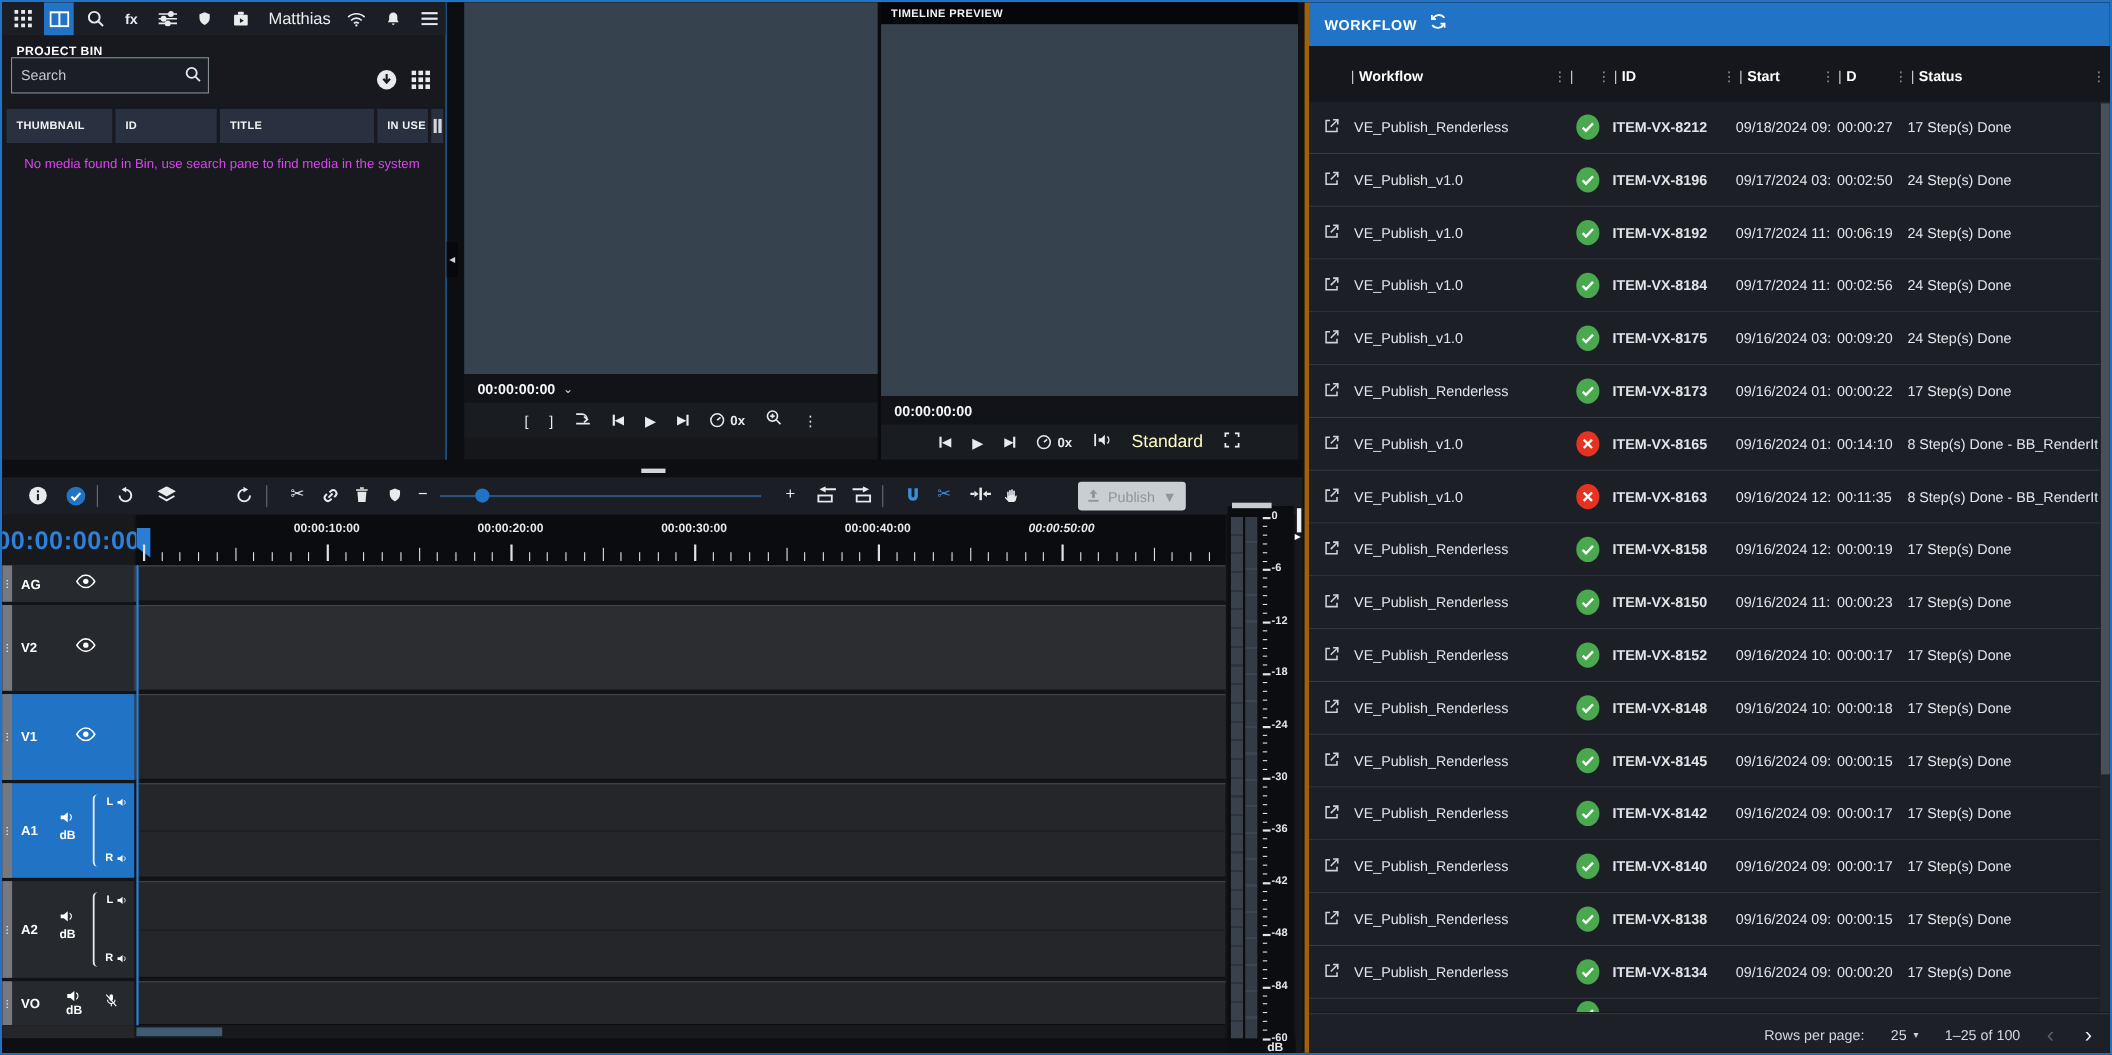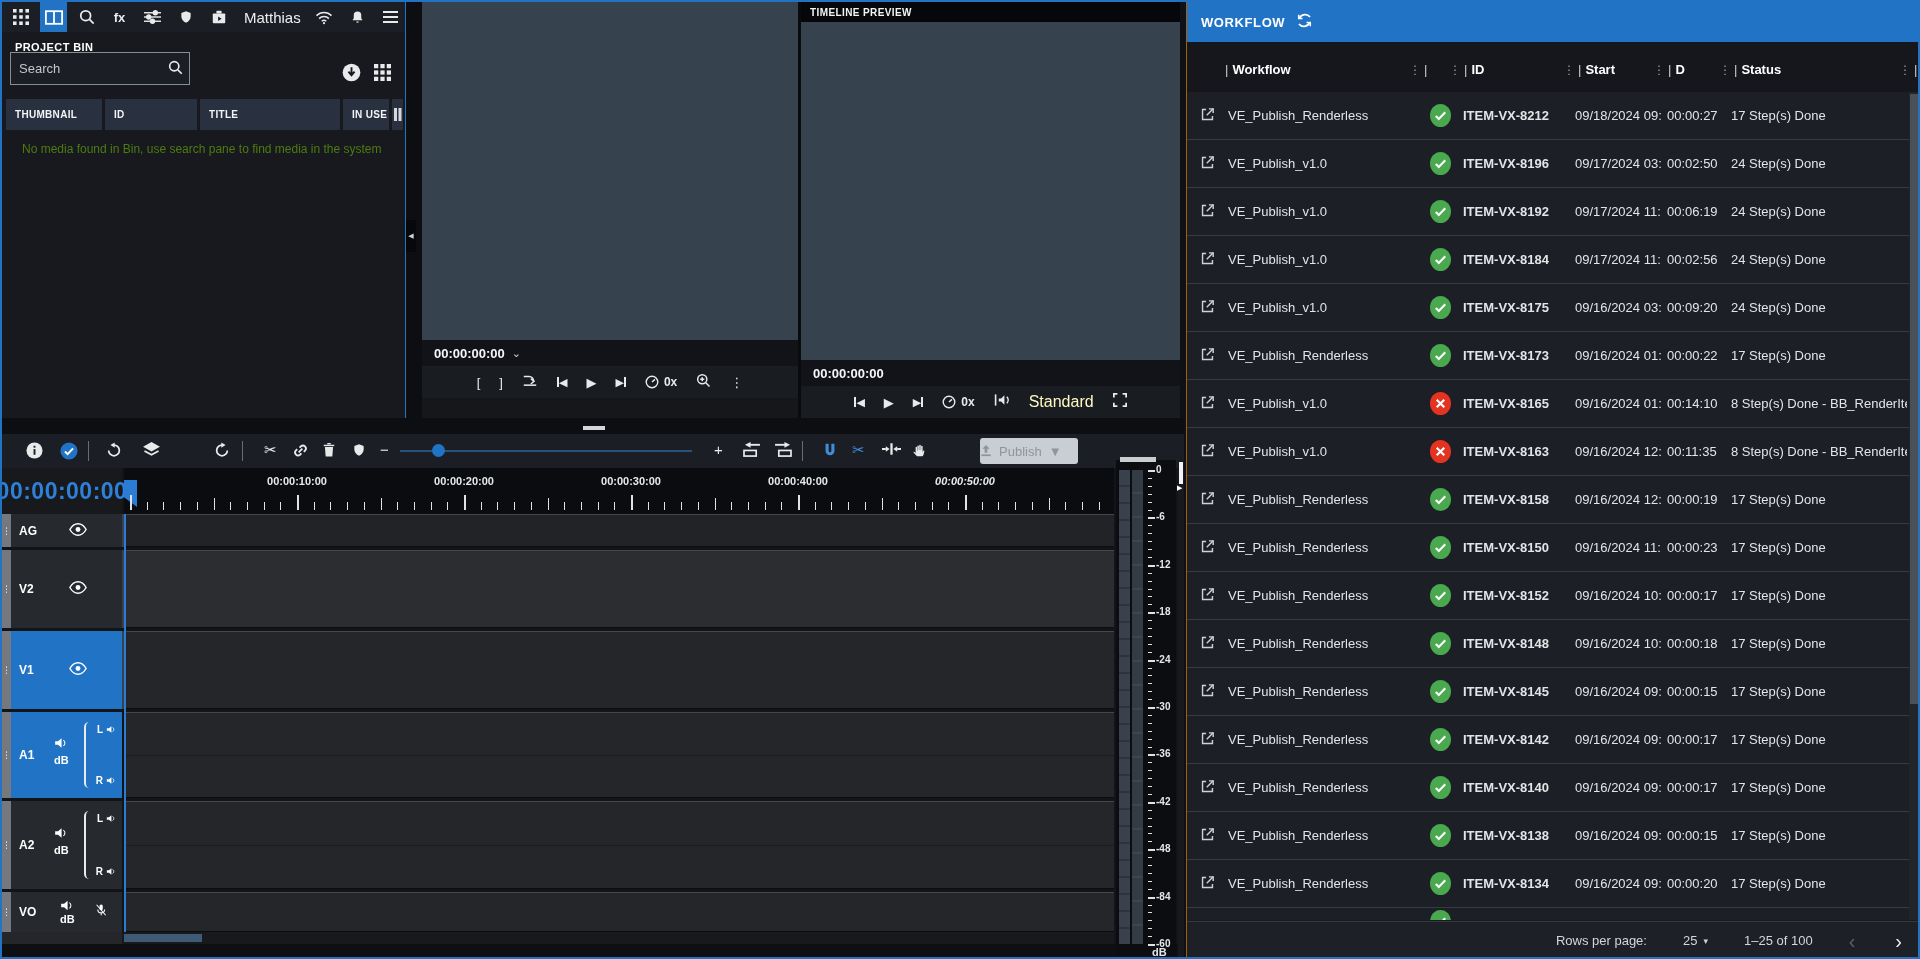--- a/index.html
+++ b/index.html
@@ -17,21 +17,21 @@
   .bin-title{margin:9px 0 0 13px;font-size:11px;font-weight:bold;letter-spacing:.4px;color:#fff;}
   .search-wrap{position:absolute;top:50px;left:8px;width:180px;height:33px;}
   .search-wrap input{width:100%;height:100%;box-sizing:border-box;background:#1b1e24;border:1px solid #878d94;
         color:#e6e8ea;font-size:13px;padding:0 30px 0 8px;font-family:"Liberation Sans",sans-serif;outline:none;}
   .search-wrap input::placeholder{color:#c3c8cd;}
   .search-ic{position:absolute;right:7px;top:8px;}
   .bin-quick{position:absolute;top:61px;}
   .bin-header{position:absolute;top:97px;left:4px;right:2px;height:31px;display:flex;gap:3px;}
   .bh-cell{background:#293140;font-size:10px;font-weight:bold;color:#f2f4f6;line-height:31px;
            padding-left:9px;letter-spacing:.3px;white-space:nowrap;overflow:hidden;box-sizing:border-box;}
-  .bin-empty{position:absolute;top:140px;left:20px;right:0;font-size:12px;color:#4d7c0f;
+  .bin-empty{position:absolute;top:140px;left:20px;right:0;font-size:12px;color:#d946ef;
              white-space:nowrap;overflow:hidden;}
   .collapse-tab{position:absolute;left:404px;top:218px;width:10px;height:32px;background:#07080b;
                 color:#cfd3d7;font-size:7px;display:flex;align-items:center;justify-content:center;z-index:6;}
 
   
   .panel-prev{position:absolute;top:0;background:#15171b;}
   .ph{height:20px;background:#06070a;font-size:10px;font-weight:bold;letter-spacing:.4px;
       color:#f2f4f6;padding:5px 0 0 9px;box-sizing:border-box;}
   .video{height:338px;background:#36434f;}
   .tc-row{height:26px;display:flex;align-items:center;gap:7px;padding-left:12px;background:#111318;
@@ -52,21 +52,21 @@
 
   
   .editor{position:absolute;left:0;top:432px;width:1182px;height:525px;background:#121418;}
   .etb{position:relative;height:34px;background:#1b1e24;}
   .tb-i{position:absolute;top:8px;display:flex;align-items:center;justify-content:center;}
   .tb-sep{position:absolute;top:7px;width:1px;height:20px;background:#686d73;}
   .tb-glyph{font-size:15px;color:#e8eaec;line-height:1;}
   .zoom-track{position:absolute;top:16px;left:398px;width:292px;height:2px;background:#29517a;}
   .zoom-knob{position:absolute;top:10px;left:430px;width:13px;height:13px;border-radius:50%;background:#2173c5;}
   .publish-btn{position:absolute;left:978px;top:4px;width:98px;height:26px;background:#c9ced3;border-radius:3px;
-               display:flex;align-items:center;justify-content:flex-start;gap:7px;}
+               display:flex;align-items:center;justify-content:center;gap:7px;}
   .publish-btn span{font-size:13px;color:#8e959c;}
   .publish-caret{font-size:9px;color:#6d747b;}
   .tc-box{position:absolute;left:0;top:34px;width:120px;height:46px;background:#17191d;color:#2e80d9;
           font-size:23px;font-weight:bold;display:flex;align-items:center;justify-content:center;letter-spacing:.5px;}
   .ruler{position:absolute;left:122px;top:34px;width:990px;height:46px;background:#0b0c0f;overflow:hidden;}
   .rtick{position:absolute;bottom:4px;width:1px;height:8px;background:#dfe3e7;}
   .rtick.mid{height:12px;}
   .rtick.major{height:15px;width:2px;}
   .rlabel{position:absolute;top:7px;transform:translateX(-50%);font-size:11px;font-weight:bold;color:#e6e9ec;}
   .ph-flag{position:absolute;left:0;top:12px;width:13px;height:27px;background:#2b7cd4;
@@ -104,21 +104,21 @@
   .mtick{position:absolute;left:32px;width:4px;height:1px;background:#dfe3e7;}
   .mtick.big{width:7px;height:2px;}
   .mlabel{position:absolute;left:40px;width:19px;text-align:left;font-size:10px;font-weight:bold;color:#e3e6ea;}
   .m-unit{position:absolute;left:36px;top:486px;font-size:11px;font-weight:bold;color:#e3e6ea;}
   .vscroll{position:absolute;left:1176px;top:26px;width:6px;height:499px;background:#17191d;}
   .vscroll-thumb{position:absolute;left:1px;top:2px;width:4px;height:22px;background:#f0f2f4;}
   .vscroll-arrow{position:absolute;left:1175px;top:50px;font-size:7px;color:#fff;}
 
   
   .panel-wf{position:absolute;left:1184px;top:0;width:734px;height:957px;background:#191b20;
-            border-left:1px solid #a16207;box-sizing:border-box;}
+            border-left:4px solid #a16207;box-sizing:border-box;}
   .wf-head{height:40px;background:#2173c5;display:flex;align-items:center;gap:11px;padding-left:14px;}
   .wf-title{font-size:13px;font-weight:bold;letter-spacing:.6px;color:#fff;}
   .wf-cols{position:relative;height:50px;background:#15171c;border-bottom:1px solid #0e1013;}
   .wf-hcell{position:absolute;bottom:15px;display:flex;align-items:center;gap:4px;font-size:13px;}
   .hdots{color:#9aa0a6;font-size:12px;letter-spacing:-1px;}
   .hpipe{color:#c9ced3;}
   .hlabel{font-weight:bold;color:#fff;}
   .wf-rows{position:absolute;left:0;top:90px;right:11px;height:828px;overflow:hidden;}
   .wf-row{position:relative;height:47px;border-bottom:1px solid #373c44;background:#1c1f25;font-size:13px;color:#e2e5e8;}
   .wf-row .cell{position:absolute;line-height:47px;white-space:nowrap;}
@@ -129,21 +129,21 @@
   .c-dot.error{background:#e43421;}
   .c-dot.peek{top:2px;}
   .c-dot svg{position:absolute;left:2px;top:3px;}
   .c-id{left:276px;font-weight:bold;}
   .c-start{left:388px;width:89px;overflow:hidden;}
   .c-dur{left:480px;}
   .c-status{left:544px;right:2px;overflow:hidden;}
   .wf-scroll{position:absolute;right:0;top:90px;width:11px;height:828px;background:#212429;}
   .wf-scroll-thumb{position:absolute;left:1px;top:2px;width:9px;height:610px;background:#4a5057;}
   .wf-foot{position:absolute;left:0;right:0;bottom:0;height:37px;background:#1d2026;border-top:1px solid #33383f;
-           display:flex;align-items:center;justify-content:flex-end;gap:36px;padding-right:18px;font-size:13px;color:#d3d7db;}
+           display:flex;align-items:center;justify-content:flex-end;gap:24px;padding-right:18px;font-size:13px;color:#d3d7db;}
   .rpp-val{display:flex;align-items:center;gap:6px;}
   .caret-sm{font-size:9px;color:#cfd3d7;}
   .page-chev{font-size:20px;line-height:1;}
   .page-chev.dim{color:#5c6268;}
   .page-chev.lit{color:#eceef0;}
 </style>
 </head>
 <body>
 
 <div class="app">

